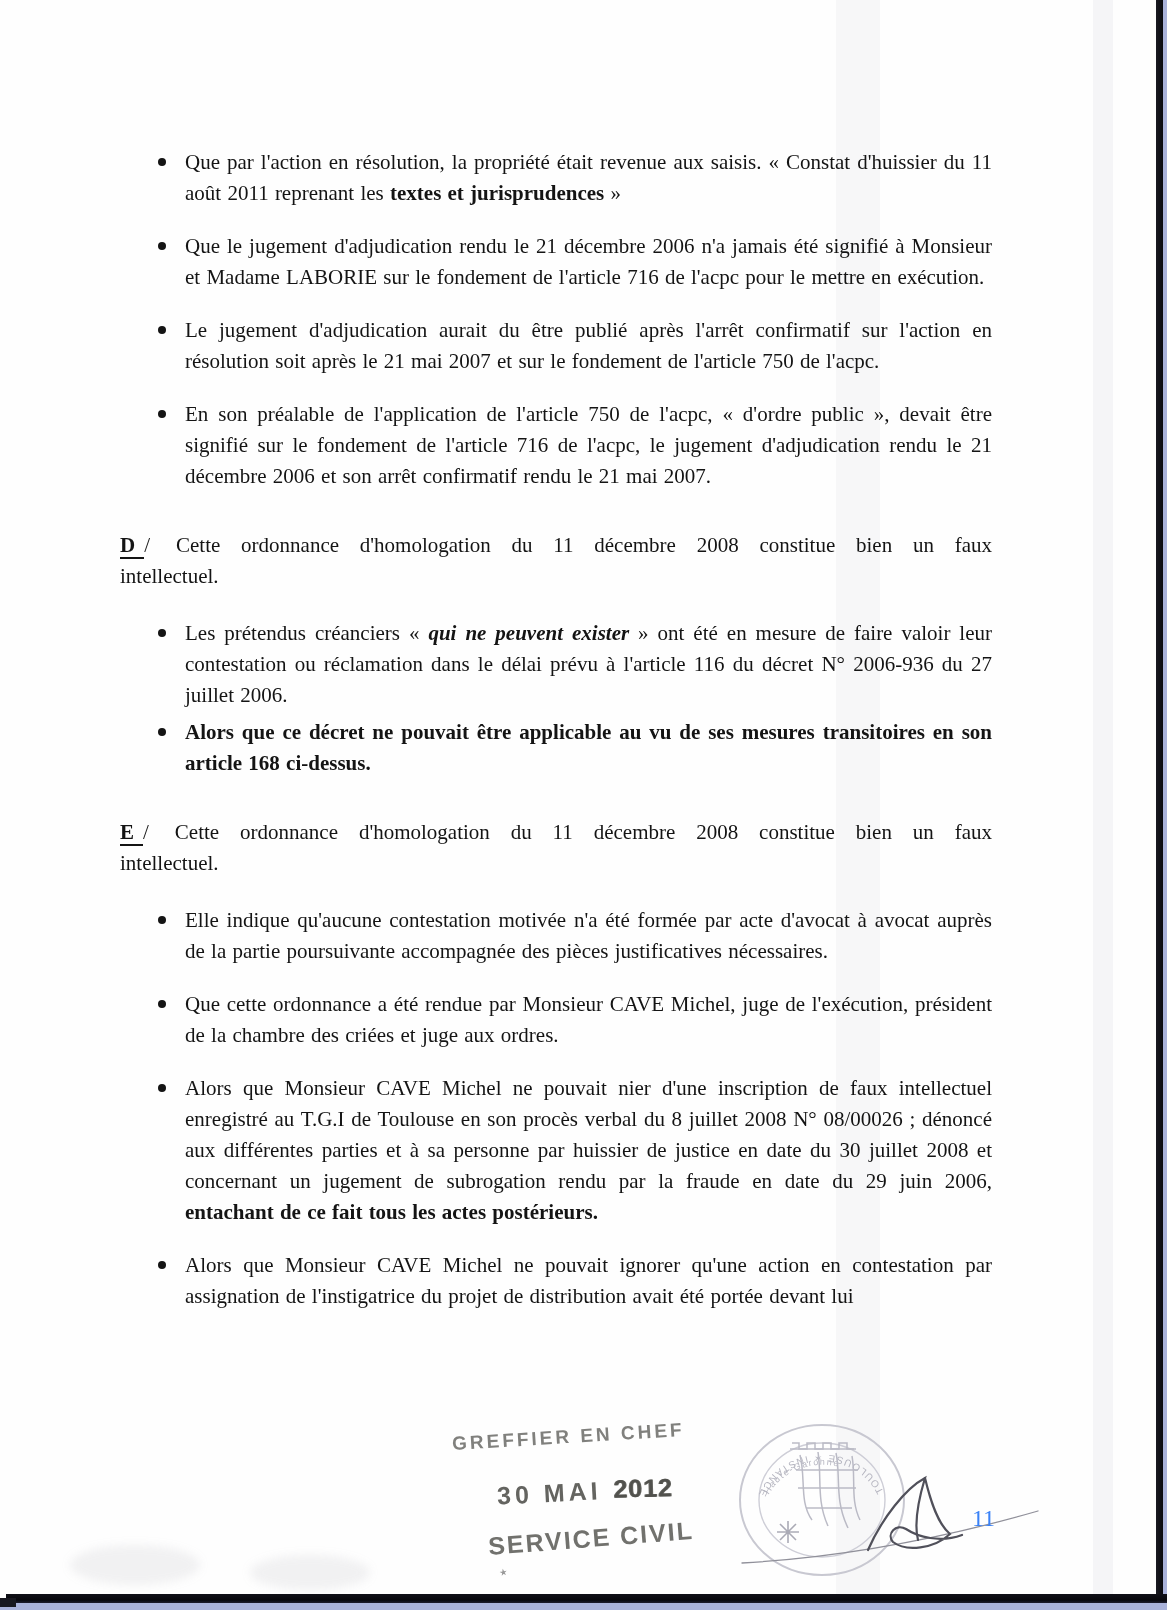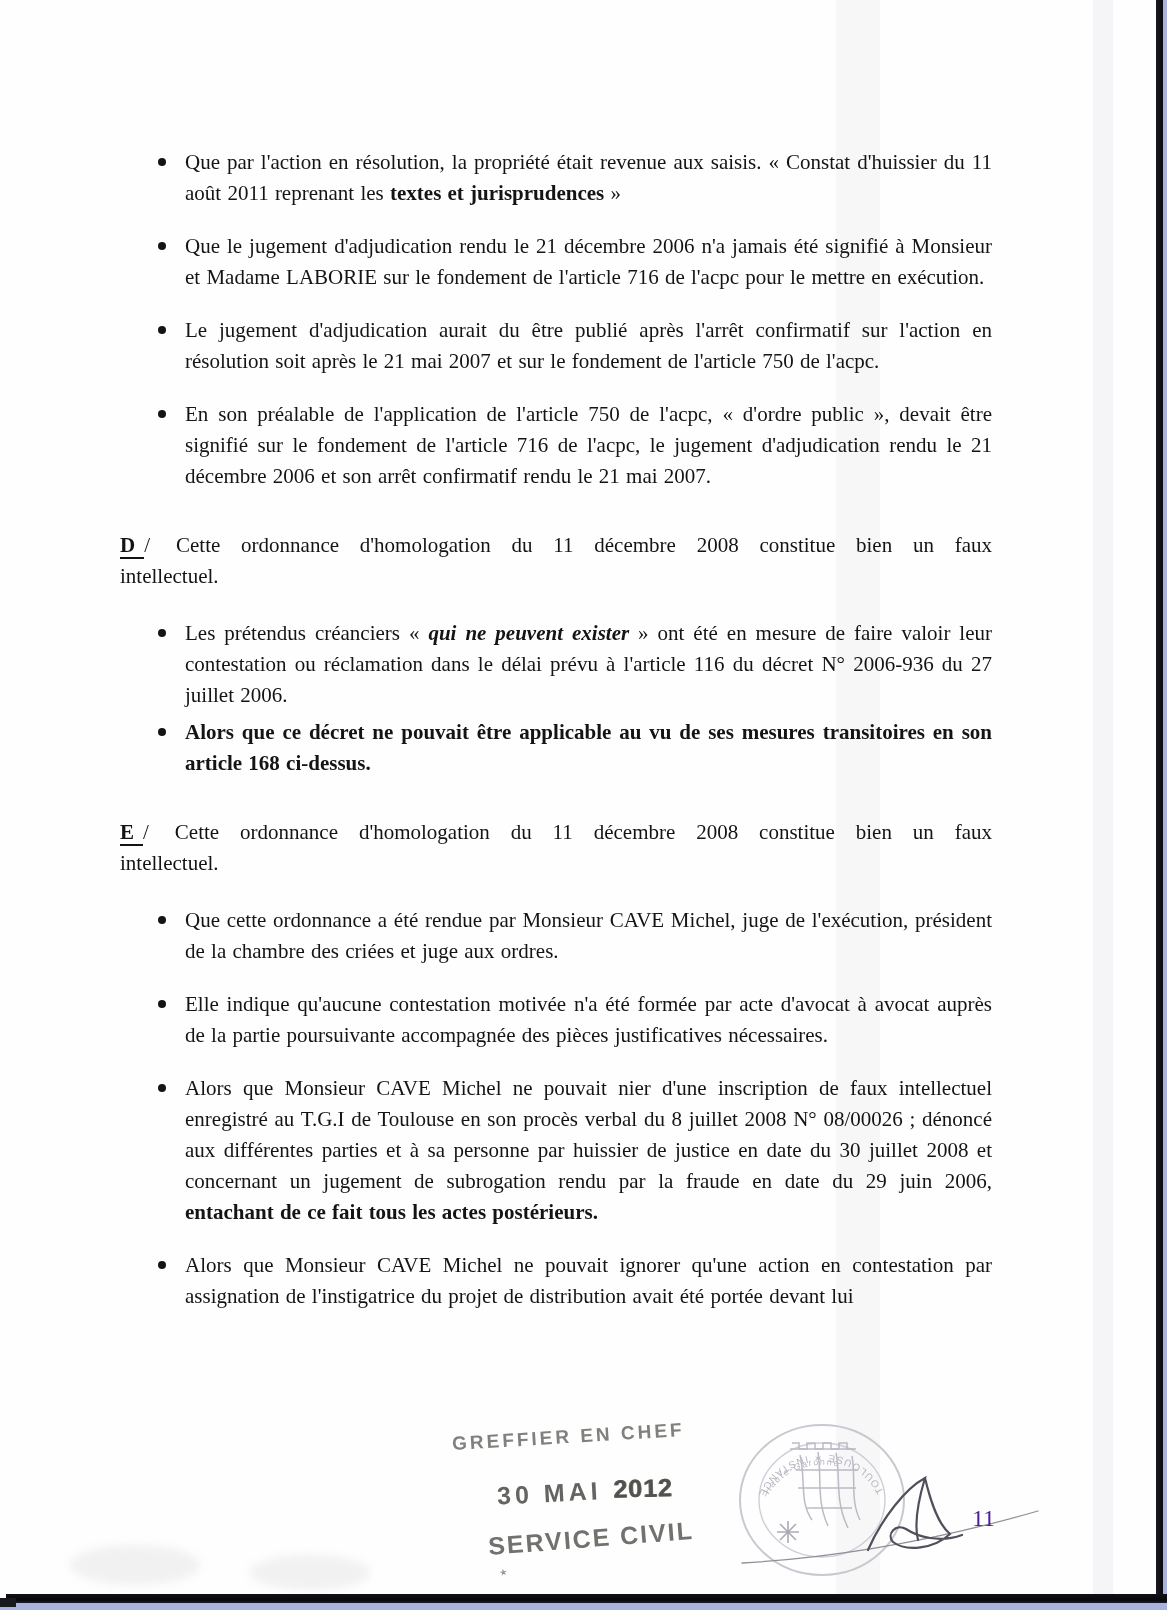--- a/index.html
+++ b/index.html
@@ -32,21 +32,21 @@
          color:rgba(92,92,88,0.88);white-space:nowrap;}
   .stamp-line1{left:452px;top:1426px;font-size:19px;letter-spacing:3px;transform:rotate(-3.5deg);
                color:rgba(100,100,96,0.82);}
   .stamp-date{left:497px;top:1477px;font-size:25px;letter-spacing:4px;transform:rotate(-3deg);
               color:rgba(78,78,74,0.88);}
   .stamp-date .year{letter-spacing:1px;text-shadow:1px 0 0 currentColor;display:inline-block;transform:rotate(1.5deg);}
   .stamp-line3{left:488px;top:1524px;font-size:25px;letter-spacing:2px;transform:rotate(-4.5deg);
                color:rgba(88,88,84,0.85);}
   .stamp-mark{left:500px;top:1565px;font-size:12px;color:rgba(110,110,110,0.7);transform:rotate(-10deg);}
 
-  .page-number{position:absolute;left:972px;top:1505px;font-size:24px;color:#4c1d95;
+  .page-number{position:absolute;left:972px;top:1505px;font-size:24px;color:#3b82f6;
                font-family:"Liberation Serif", serif;text-align:center;}
 
   .footer-svg{position:absolute;left:0;top:1380px;width:1167px;height:230px;}
 
   
   .edge-right-black{position:absolute;top:0;left:1156px;width:8px;height:1610px;
       background:linear-gradient(90deg,#1a1a22,#07070c);}
   .edge-right-lav{position:absolute;top:0;left:1163px;width:4px;height:1610px;background:#a9b2da;}
   .edge-bottom-black{position:absolute;left:6px;top:1594px;width:1161px;height:10px;
       background:linear-gradient(180deg,#101018,#07070c 60%,#23233a);}
@@ -89,25 +89,25 @@
       <div class="bullet tight">
         <span class="dot"></span>
         <span class="bullet-text"><span class="b">Alors que ce décret ne pouvait être applicable au vu de ses mesures transitoires en son article 168 ci-dessus.</span></span>
       </div>
       <div class="heading">
         <div class="h-line1"><span class="h-label">E</span><span class="h-slash">/</span><span>Cette ordonnance d'homologation du 11 décembre 2008 constitue bien un faux</span></div>
         <div class="h-line2">intellectuel.</div>
       </div>
       <div class="bullet">
         <span class="dot"></span>
-        <span class="bullet-text"><span>Que cette ordonnance a été rendue par Monsieur CAVE Michel, juge de l'exécution, président de la chambre des criées et juge aux ordres.</span></span>
+        <span class="bullet-text"><span>Elle indique qu'aucune contestation motivée n'a été formée par acte d'avocat à avocat auprès de la partie poursuivante accompagnée des pièces justificatives nécessaires.</span></span>
       </div>
       <div class="bullet">
         <span class="dot"></span>
-        <span class="bullet-text"><span>Elle indique qu'aucune contestation motivée n'a été formée par acte d'avocat à avocat auprès de la partie poursuivante accompagnée des pièces justificatives nécessaires.</span></span>
+        <span class="bullet-text"><span>Que cette ordonnance a été rendue par Monsieur CAVE Michel, juge de l'exécution, président de la chambre des criées et juge aux ordres.</span></span>
       </div>
       <div class="bullet">
         <span class="dot"></span>
         <span class="bullet-text"><span>Alors que Monsieur CAVE Michel ne pouvait nier d'une inscription de faux intellectuel enregistré au T.G.I de Toulouse en son procès verbal du 8 juillet 2008 N° 08/00026 ; dénoncé aux différentes parties et à sa personne par huissier de justice en date du 30 juillet 2008 et concernant un jugement de subrogation rendu par la fraude en date du 29 juin 2006, </span><span class="b">entachant de ce fait tous les actes postérieurs.</span></span>
       </div>
       <div class="bullet">
         <span class="dot"></span>
         <span class="bullet-text"><span>Alors que Monsieur CAVE Michel ne pouvait ignorer qu'une action en contestation par assignation de l'instigatrice du projet de distribution avait été portée devant lui</span></span>
       </div>
     </div>

